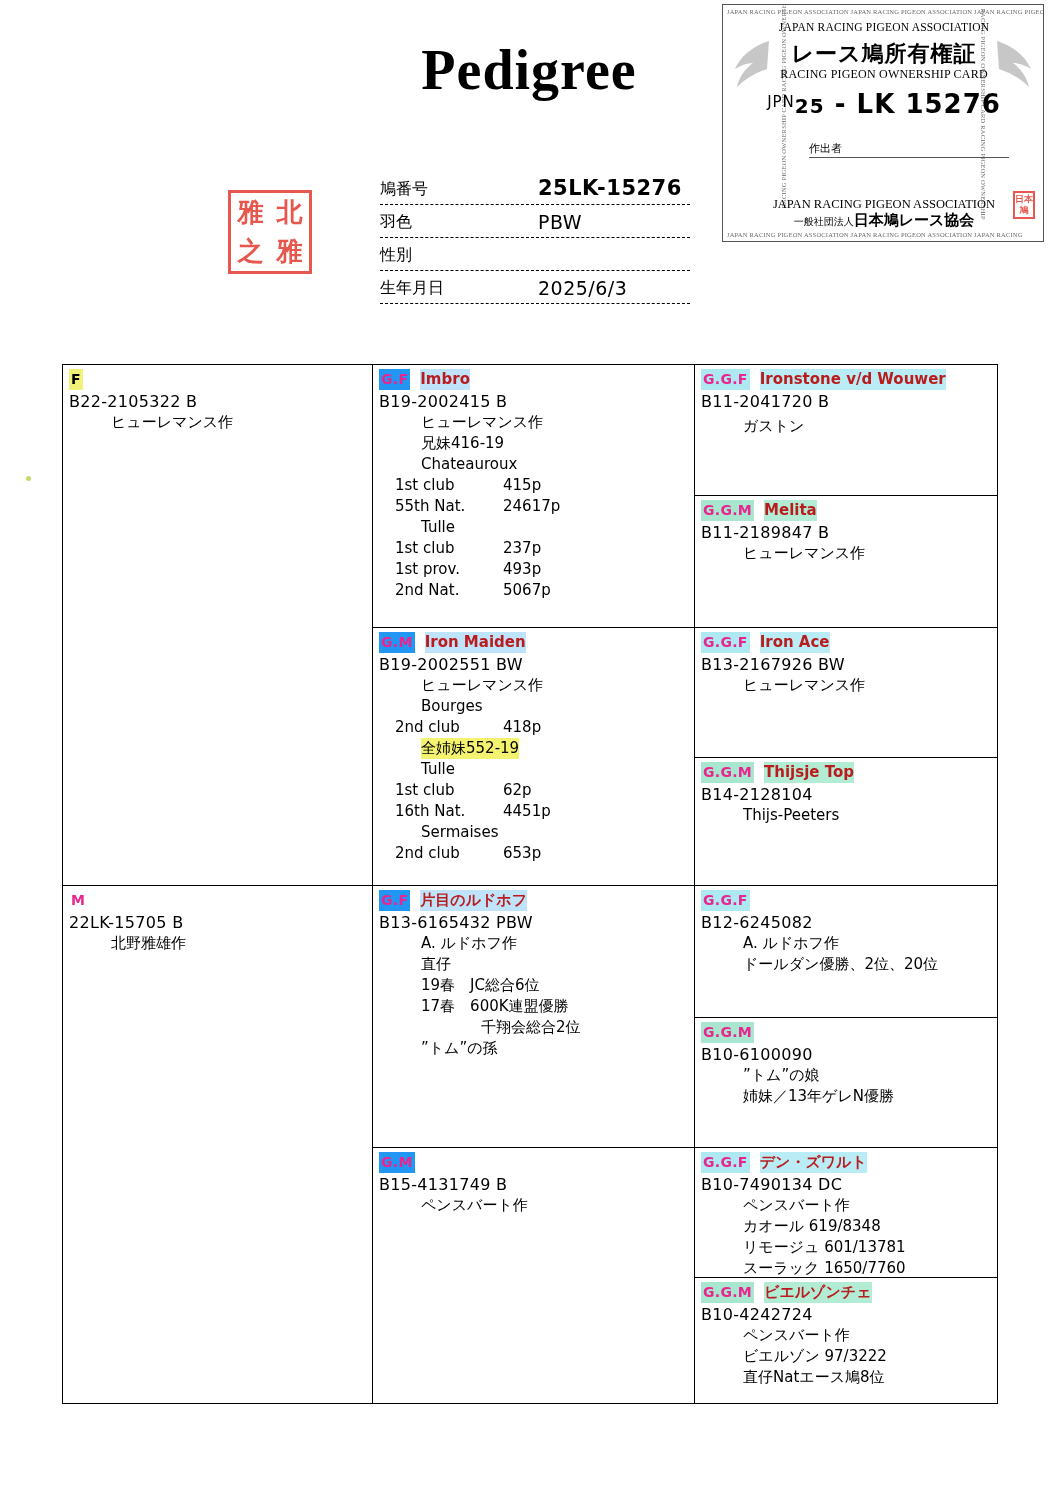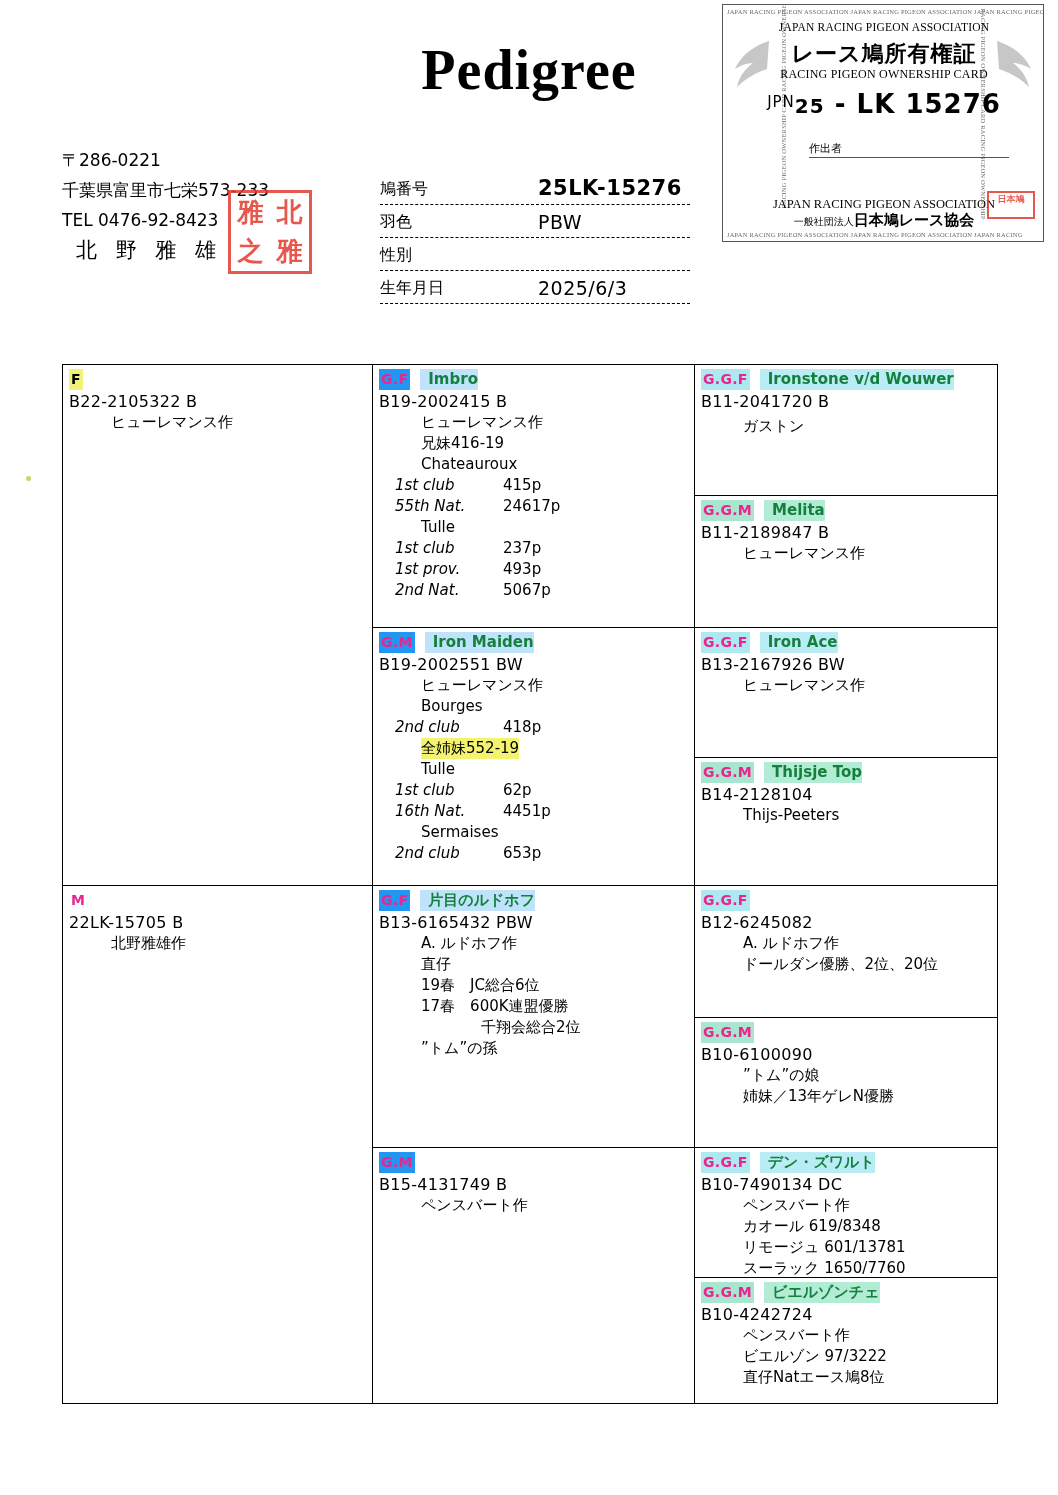--- a/index.html
+++ b/index.html
@@ -205,21 +205,21 @@
     left: 0; top: 206px; width: 322px;
     text-align: center;
     font-family: "DejaVu Serif", serif;
     font-size: 15px;
     font-weight: bold;
   }
   .card .assoc-jp2 .small { font-size: 10px; font-weight: normal; }
   .card .stamp2 {
     position: absolute;
     right: 8px; top: 186px;
-    width: 48px; height: 28px;
+    width: 22px; height: 28px;
     border: 2px solid #e23b2e;
     color: #e23b2e;
     font-size: 9px;
     line-height: 11px;
     text-align: center;
     font-family: "DejaVu Serif", serif;
     font-weight: bold;
     box-sizing: border-box;
     opacity: .85;
     padding-top: 1px;
@@ -281,40 +281,39 @@
   .tag.blue  { background: #2196f3; color: #e8268f; }
   .tag.cyan  { background: #aee9f2; color: #e8268f; }
   .tag.mint  { background: #a8e6cf; color: #e8268f; }
   .tag.plain { background: transparent; color: #e8268f; }
   .tag.yellowbg { background: #f2f27a; color: #000; }
 
   .nick {
     font-family: "DejaVu Sans", sans-serif;
     font-size: 15px;
     font-weight: bold;
-    color: #15803d;
+    color: #b91c1c;
     white-space: nowrap;
-    padding-left: 8px;
   }
   .nick.blue  { background: #bfe3fb; }
   .nick.cyan  { background: #b9ecf5; }
   .nick.mint  { background: #b2ecd4; }
   .nick.none  { background: transparent; }
 
   .ring-no {
     font-family: "DejaVu Sans", sans-serif;
     font-size: 16px;
     letter-spacing: .3px;
   }
   .txt { font-size: 15px; margin-left: 42px; }
   .res {
     display: flex;
     font-size: 15px;
   }
-  .res .ev { min-width: 108px; padding-left: 16px; font-style: italic; }
+  .res .ev { min-width: 108px; padding-left: 16px; }
   .res .pl { }
   .hl-yellow { background: #f3f36f; }
 
   .gap { height: 4px; }
 
   
   .h-gf1 { height: 262px; }
   .h-gm1 { height: 258px; }
   .h-ggf1 { height: 130px; }
   .h-ggm1 { height: 132px; }
@@ -339,26 +338,20 @@
     background: #c9d66b;
   }
 </style>
 </head>
 <body>
 
 <div class="page">
 
   <div class="title">Pedigree</div>
 
-  <div class="owner">
-    <div class="postal">〒286-0221</div>
-    <div class="addr">千葉県富里市七栄573-233</div>
-    <div class="tel">TEL 0476-92-8423</div>
-    <div class="name">北 野 雅 雄</div>
-  </div>
   <div class="seal">
     <span>雅</span>
     <span>北</span>
     <span>之</span>
     <span>雅</span>
   </div>
 
   <div class="fields">
     <div class="field-row big">
       <div class="lbl">鳩番号</div>

